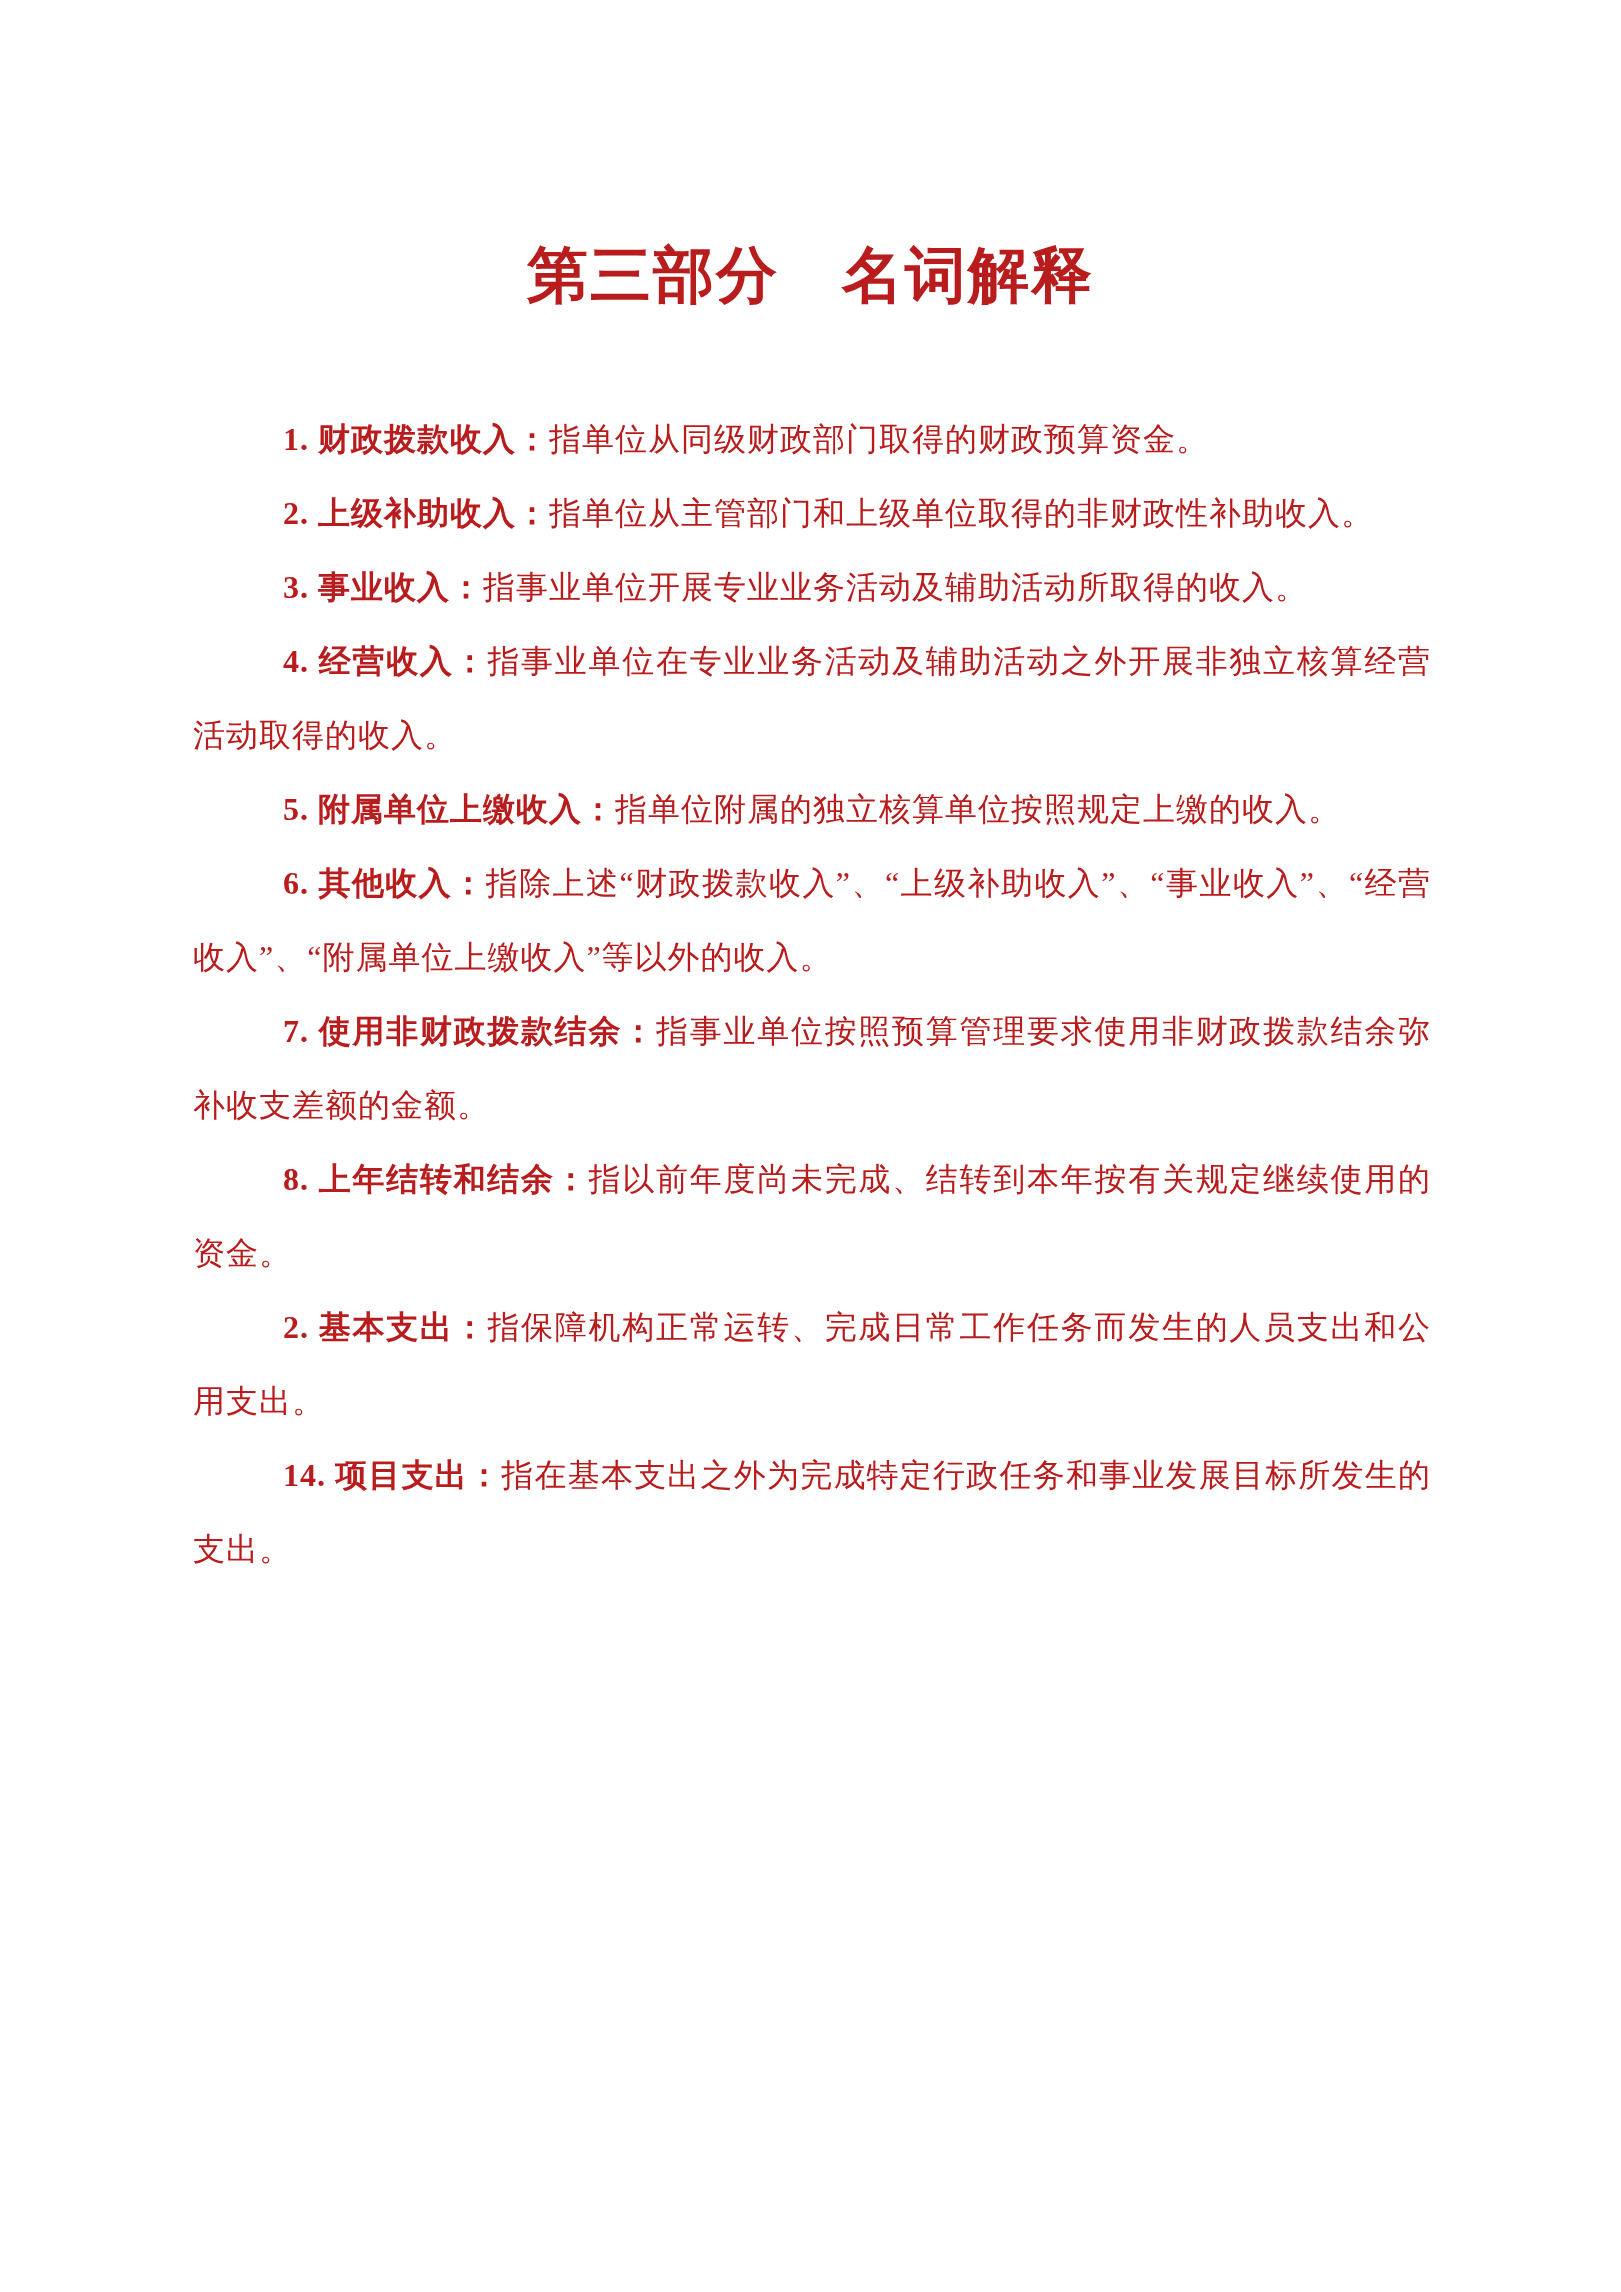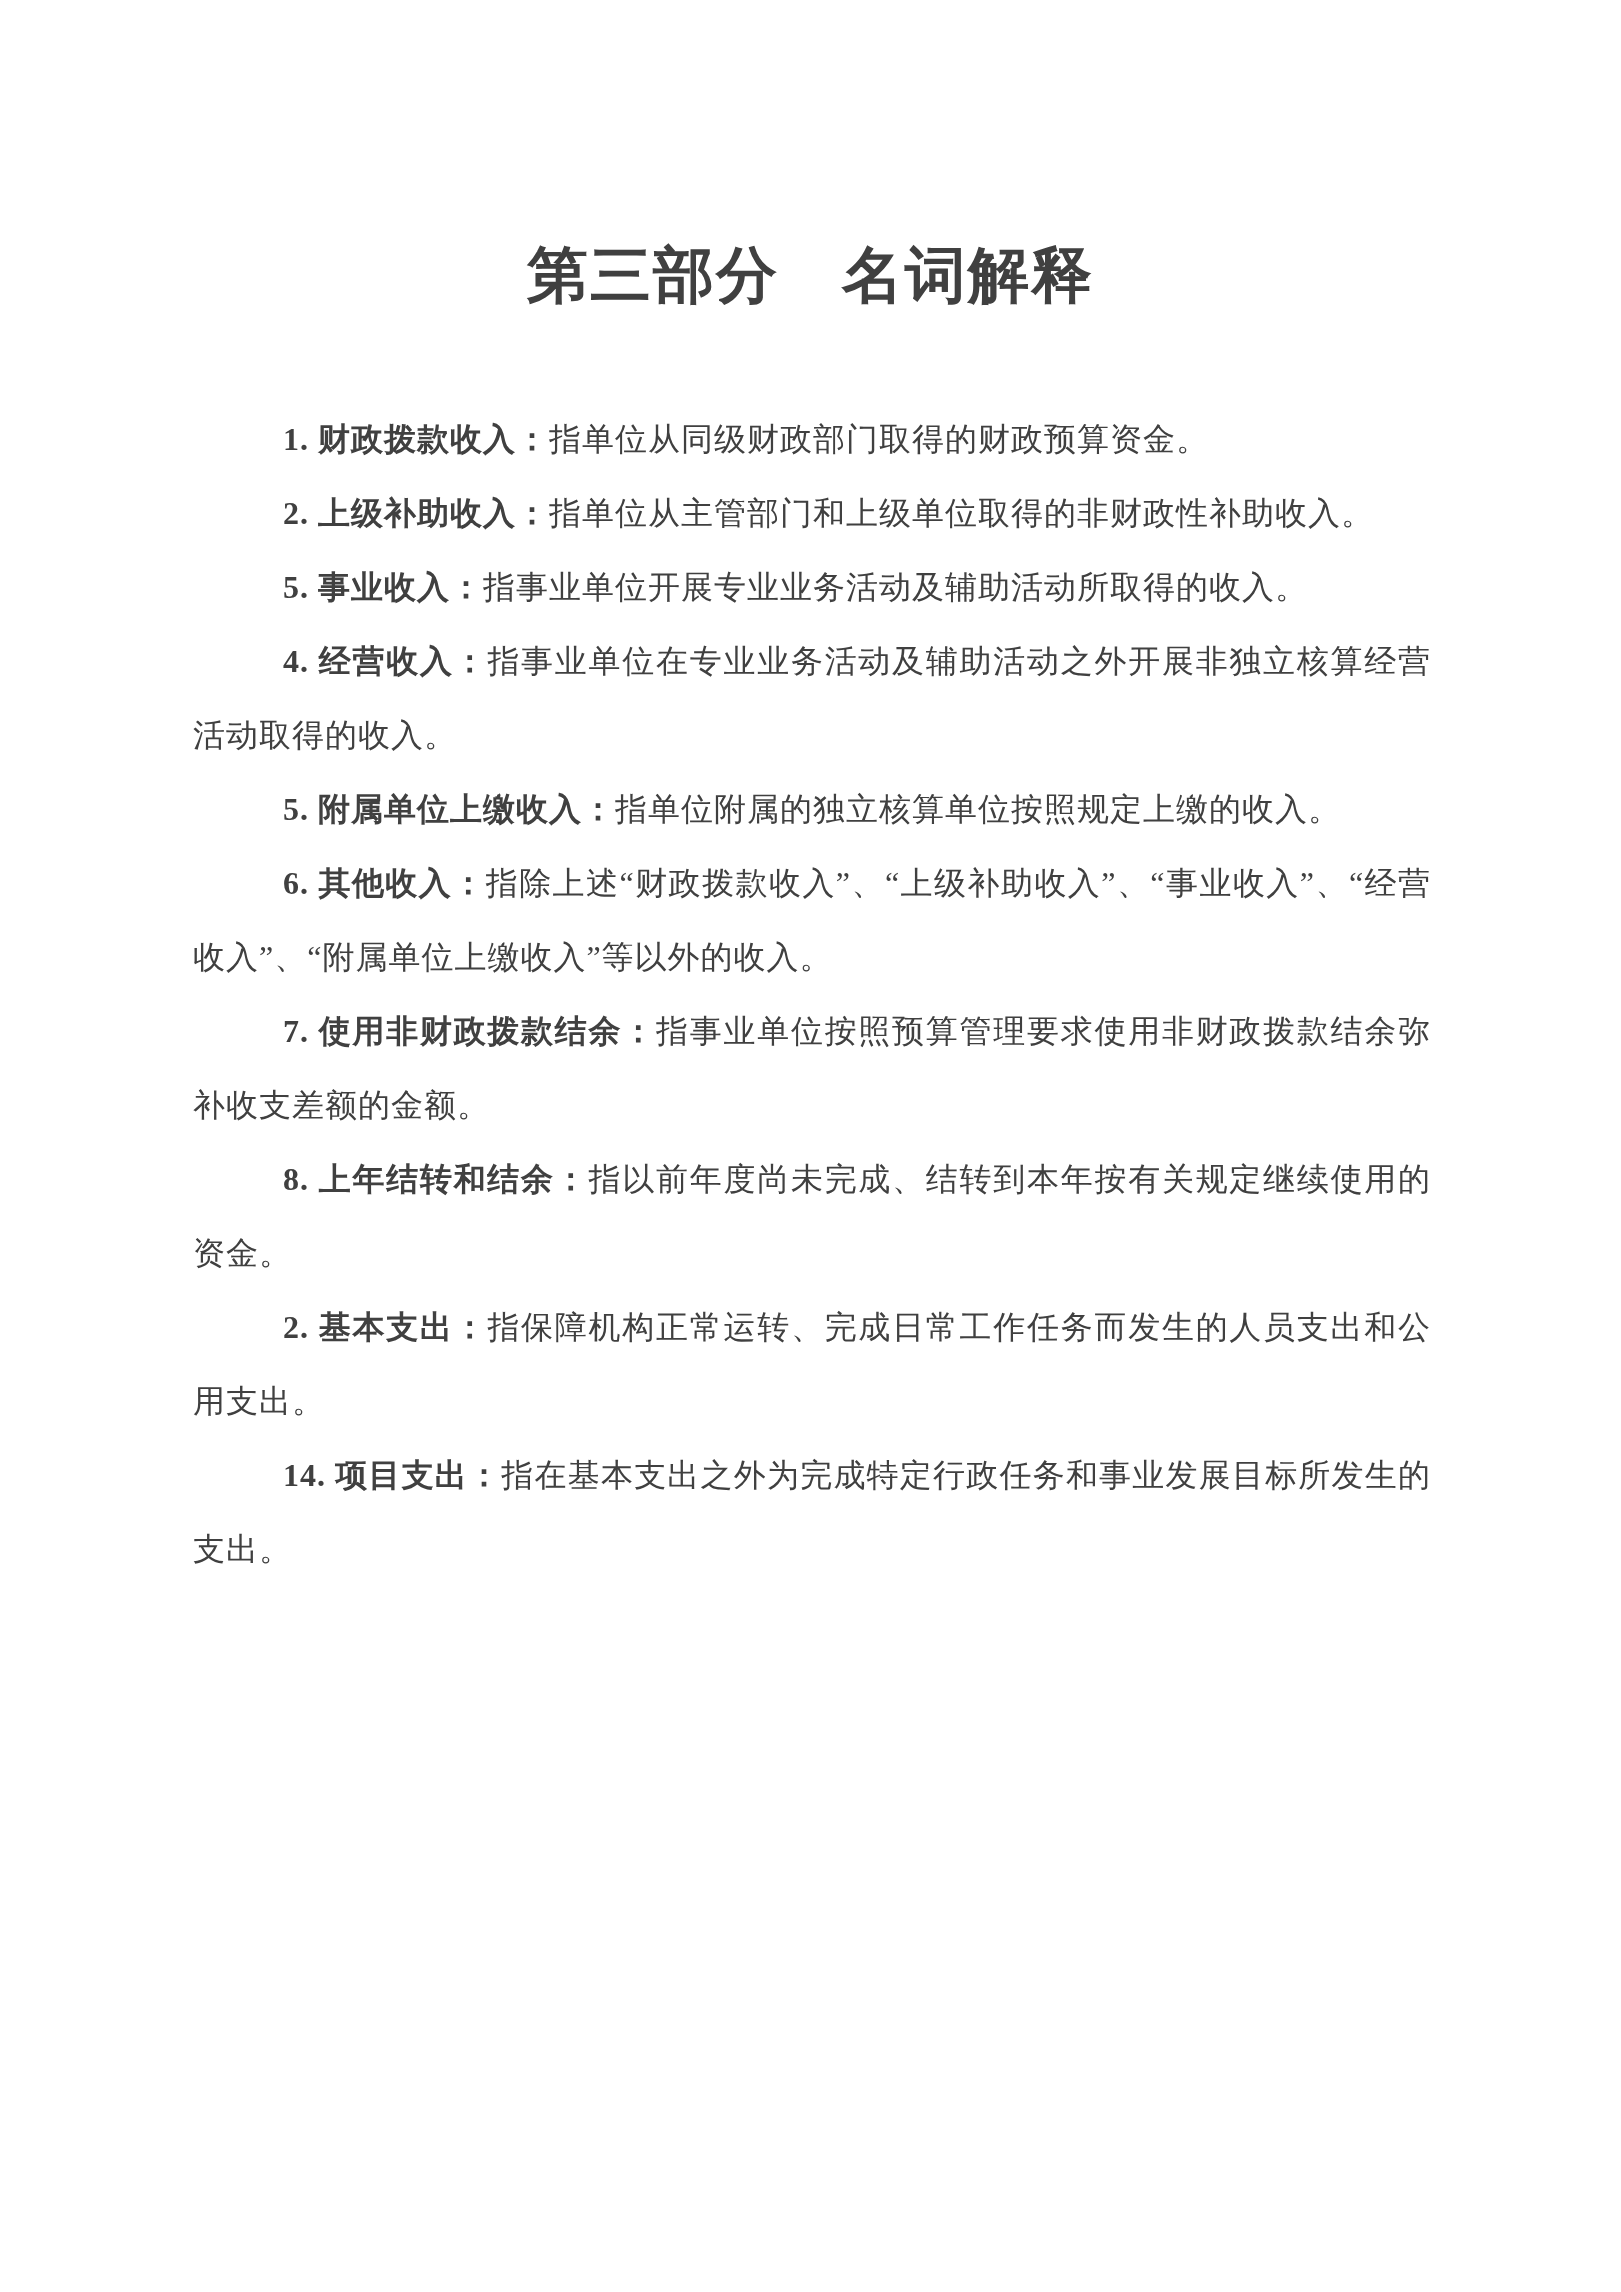--- a/index.html
+++ b/index.html
@@ -5,21 +5,21 @@
   html, body {
     margin: 0;
     padding: 0;
     background: #ffffff;
   }
   .page {
     position: relative;
     width: 1621px;
     height: 2135px;
     background: #ffffff;
-    color: #404040;
+    color: #b91c1c;
     font-family: "Liberation Serif", "DejaVu Serif", serif;
     overflow: hidden;
     border-radius: 26px;
   }
   .doc-title {
     position: absolute;
     left: 0;
     right: 0;
     top: 241px;
     margin: 0;
@@ -57,21 +57,21 @@
 <div class="page">
 
   <h1 class="doc-title">第三部分　名词解释</h1>
 
   <div class="doc-body">
 
     <p><span class="term">1. 财政拨款收入：</span><span>指单位从同级财政部门取得的财政预算资金。</span></p>
 
     <p><span class="term">2. 上级补助收入：</span><span>指单位从主管部门和上级单位取得的非财政性补助收入。</span></p>
 
-    <p><span class="term">5. 事业收入：</span><span>指事业单位开展专业业务活动及辅助活动所取得的收入。</span></p>
+    <p><span class="term">3. 事业收入：</span><span>指事业单位开展专业业务活动及辅助活动所取得的收入。</span></p>
 
     <p><span class="term">4. 经营收入：</span><span>指事业单位在专业业务活动及辅助活动之外开展非独立核算经营活动取得的收入。</span></p>
 
     <p><span class="term">5. 附属单位上缴收入：</span><span>指单位附属的独立核算单位按照规定上缴的收入。</span></p>
 
     <p><span class="term">6. 其他收入：</span><span>指除上述“财政拨款收入”、“上级补助收入”、“事业收入”、“经营收入”、“附属单位上缴收入”等以外的收入。</span></p>
 
     <p><span class="term">7. 使用非财政拨款结余：</span><span>指事业单位按照预算管理要求使用非财政拨款结余弥补收支差额的金额。</span></p>
 
     <p><span class="term">8. 上年结转和结余：</span><span>指以前年度尚未完成、结转到本年按有关规定继续使用的资金。</span></p>

